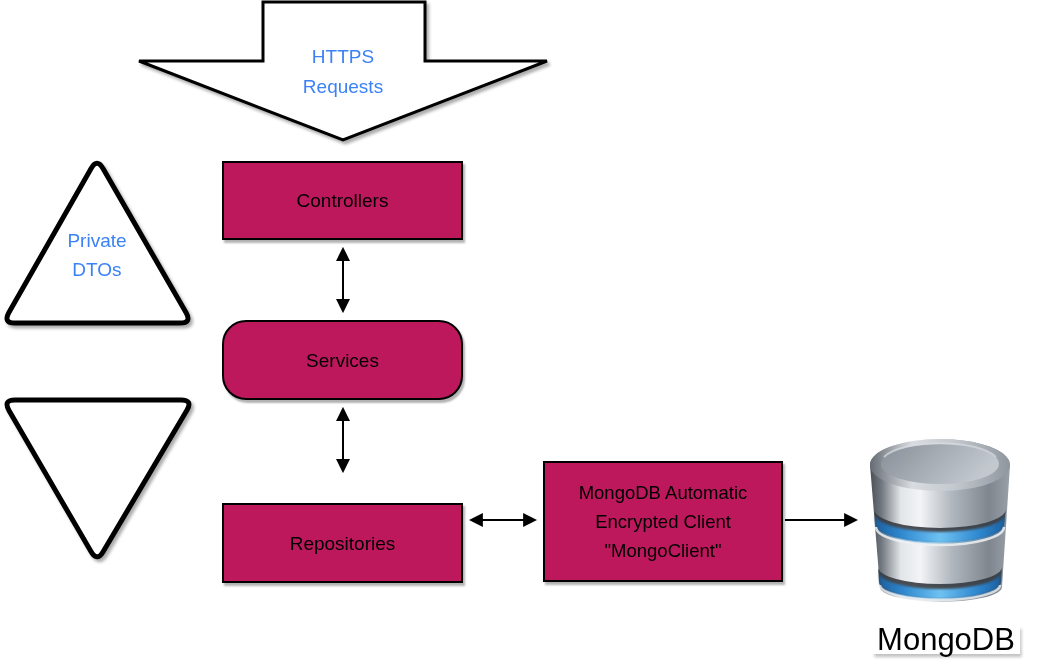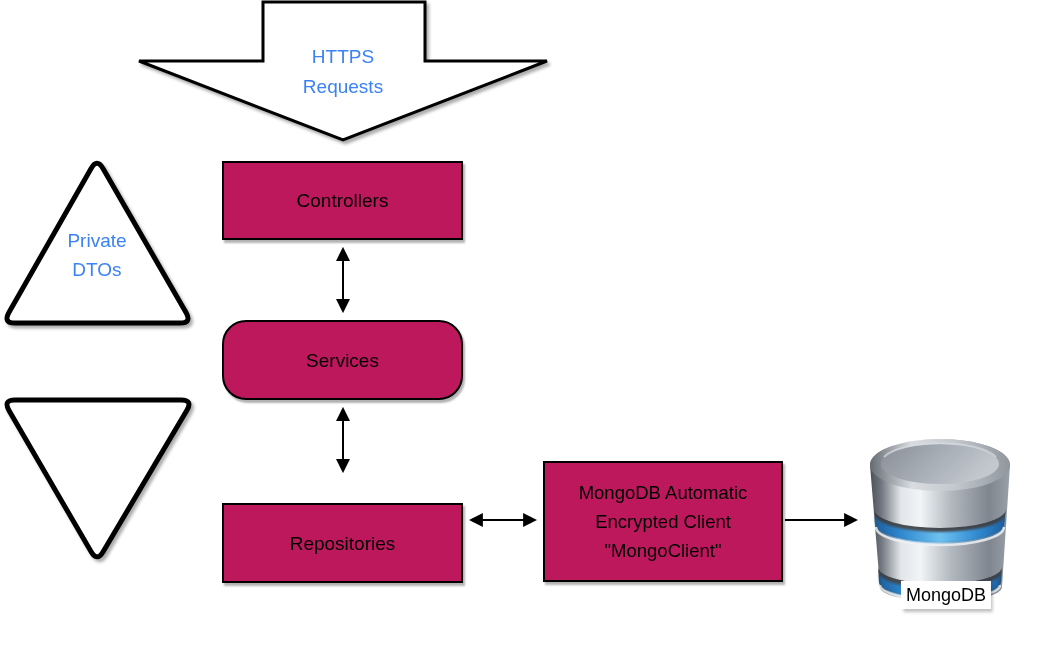--- a/index.html
+++ b/index.html
@@ -19,22 +19,22 @@
     text-align:center;font-size:19px;line-height:29px;white-space:pre-line;
   }
   .node-controllers{left:222px;top:161px;width:237px;height:75px;}
   .node-services{left:222px;top:320px;width:237px;height:76px;border-radius:24px;}
   .node-repositories{left:222px;top:480px;width:237px;height:76px;margin-top:23px;}
   .node-client{left:543px;top:461px;width:236px;height:117px;font-size:18.5px;}
   .https-label{left:263px;top:42px;width:160px;line-height:30px;}
   .tri-label-public{left:17px;top:226px;width:160px;}
   .tri-label-private{left:17px;top:438px;width:160px;}
   .db-label{
-    position:absolute;left:946px;top:581px;transform:translateX(-50%);
-    background:#ffffff;padding:0 5px;font-size:18px;line-height:28px;
+    position:absolute;left:946px;top:626px;transform:translateX(-50%);
+    background:#ffffff;padding:0 5px;font-size:31px;line-height:28px;
     box-shadow:2px 3px 3px rgba(0,0,0,0.25);white-space:nowrap;
   }
 </style>
 </head>
 <body>
 
 <div class="canvas">
 
   <svg class="shape-layer" width="1044" height="666" viewBox="0 0 1044 666">
     <defs>

